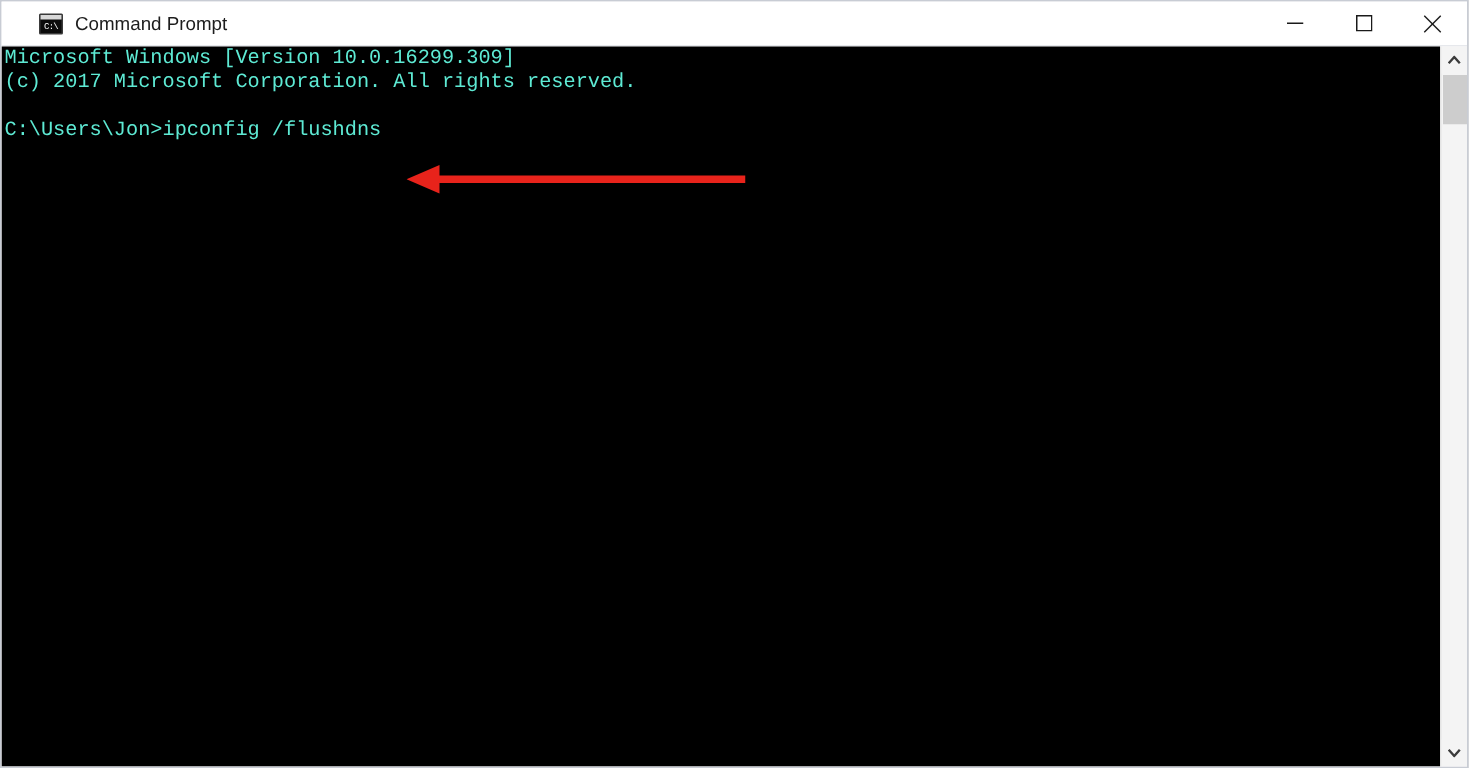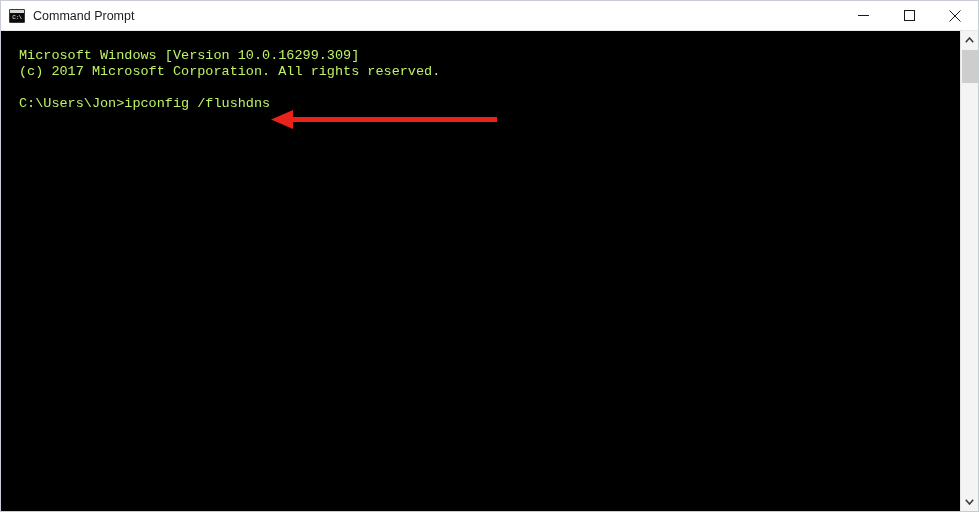--- a/index.html
+++ b/index.html
@@ -31,20 +31,21 @@
     position: absolute;
     left: 0;
     top: 0;
     width: 977px;
     height: 30px;
     background: #ffffff;
     border-bottom: 1px solid #e6e8ec;
     box-sizing: border-box;
     display: flex;
     align-items: center;
+    padding-left: 17px;
   }
 
   #app-icon {
     width: 16px;
     height: 14px;
     margin-left: 8px;
     margin-right: 8px;
     background: #0b0b0b;
     border: 1px solid #3a3a3a;
     box-sizing: border-box;
@@ -112,26 +113,26 @@
     height: 480px;
     background: #000000;
     overflow: hidden;
     box-sizing: border-box;
   }
 
   #console-text {
     position: absolute;
     left: 2px;
     top: 1px;
-    margin: 16px;
+    margin: 0;
     padding: 0;
     font-family: "Liberation Mono", "DejaVu Sans Mono", monospace;
     font-size: 13.5px;
     line-height: 16px;
-    color: #bef264;
+    color: #5eead4;
     white-space: pre;
     letter-spacing: 0px;
   }
 
   
   #annotation-arrow {
     position: absolute;
     left: 270px;
     top: 78px;
     width: 226px;

